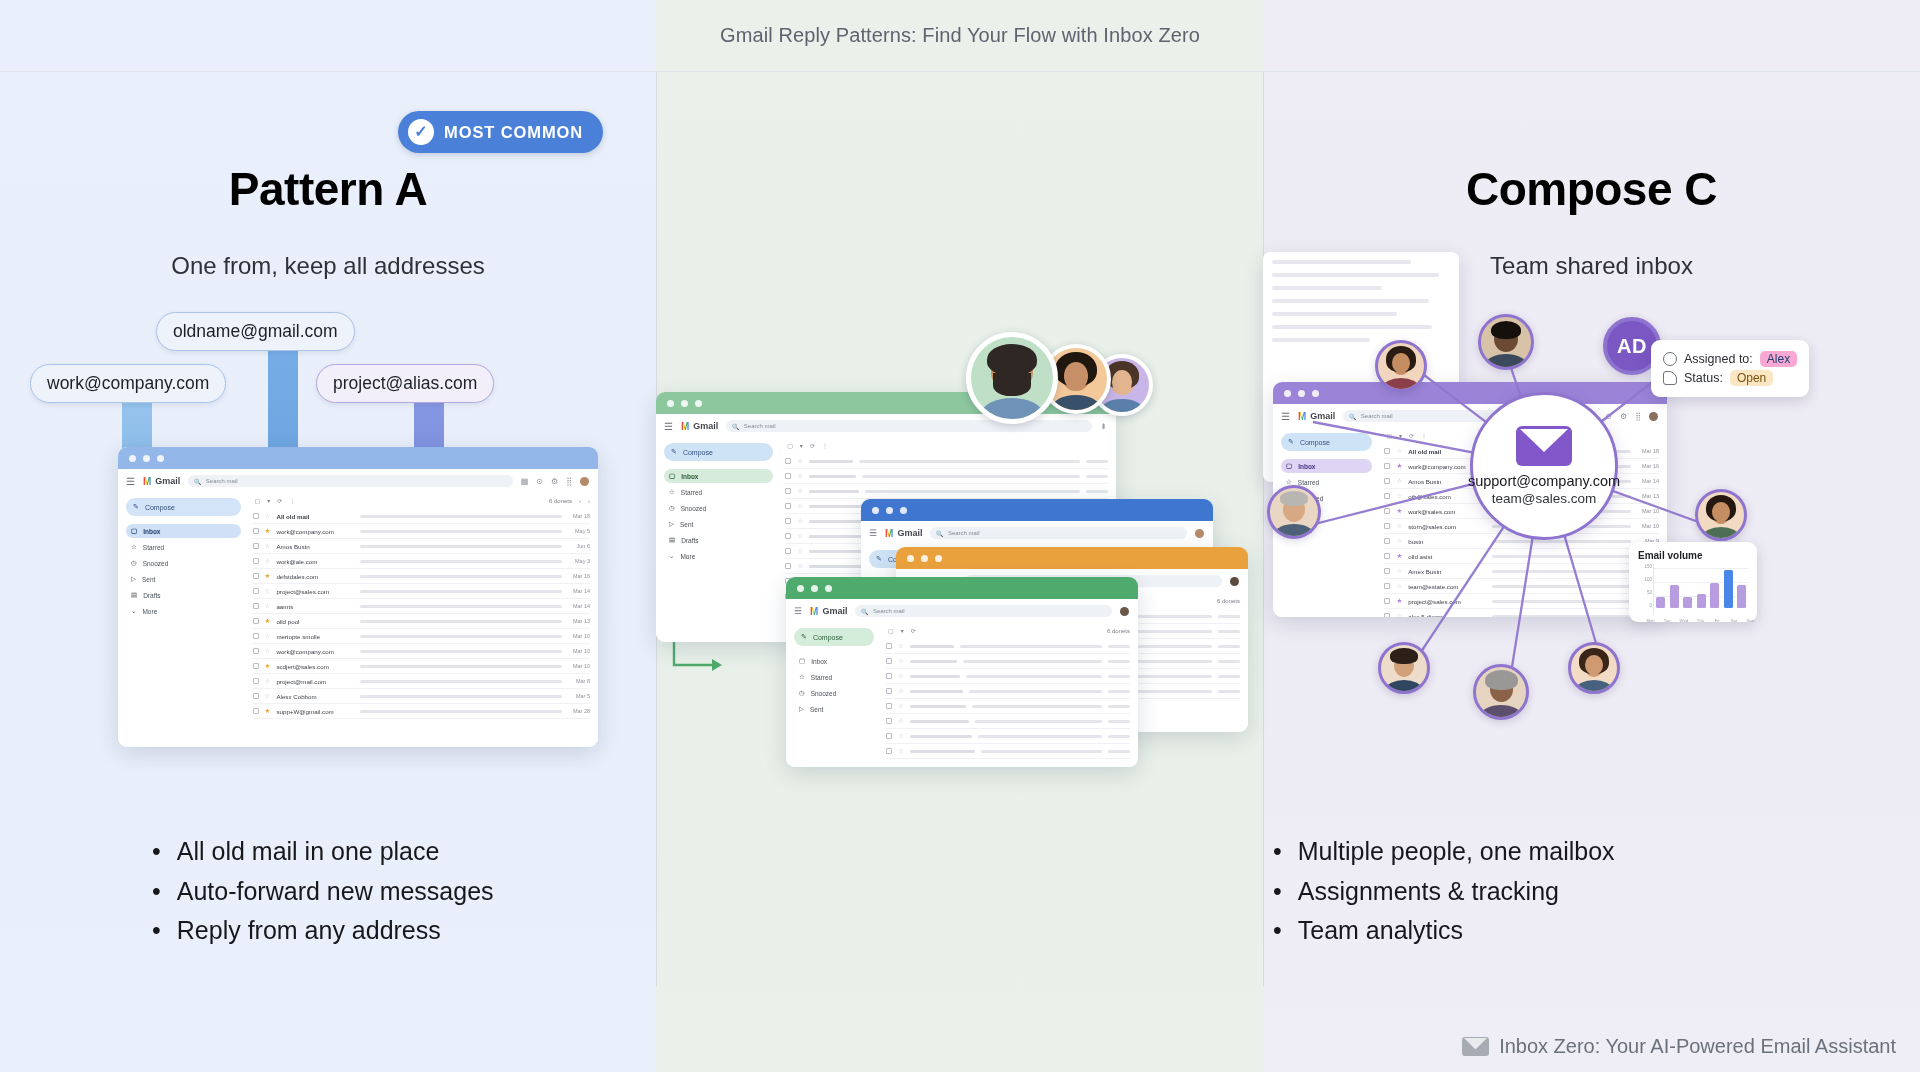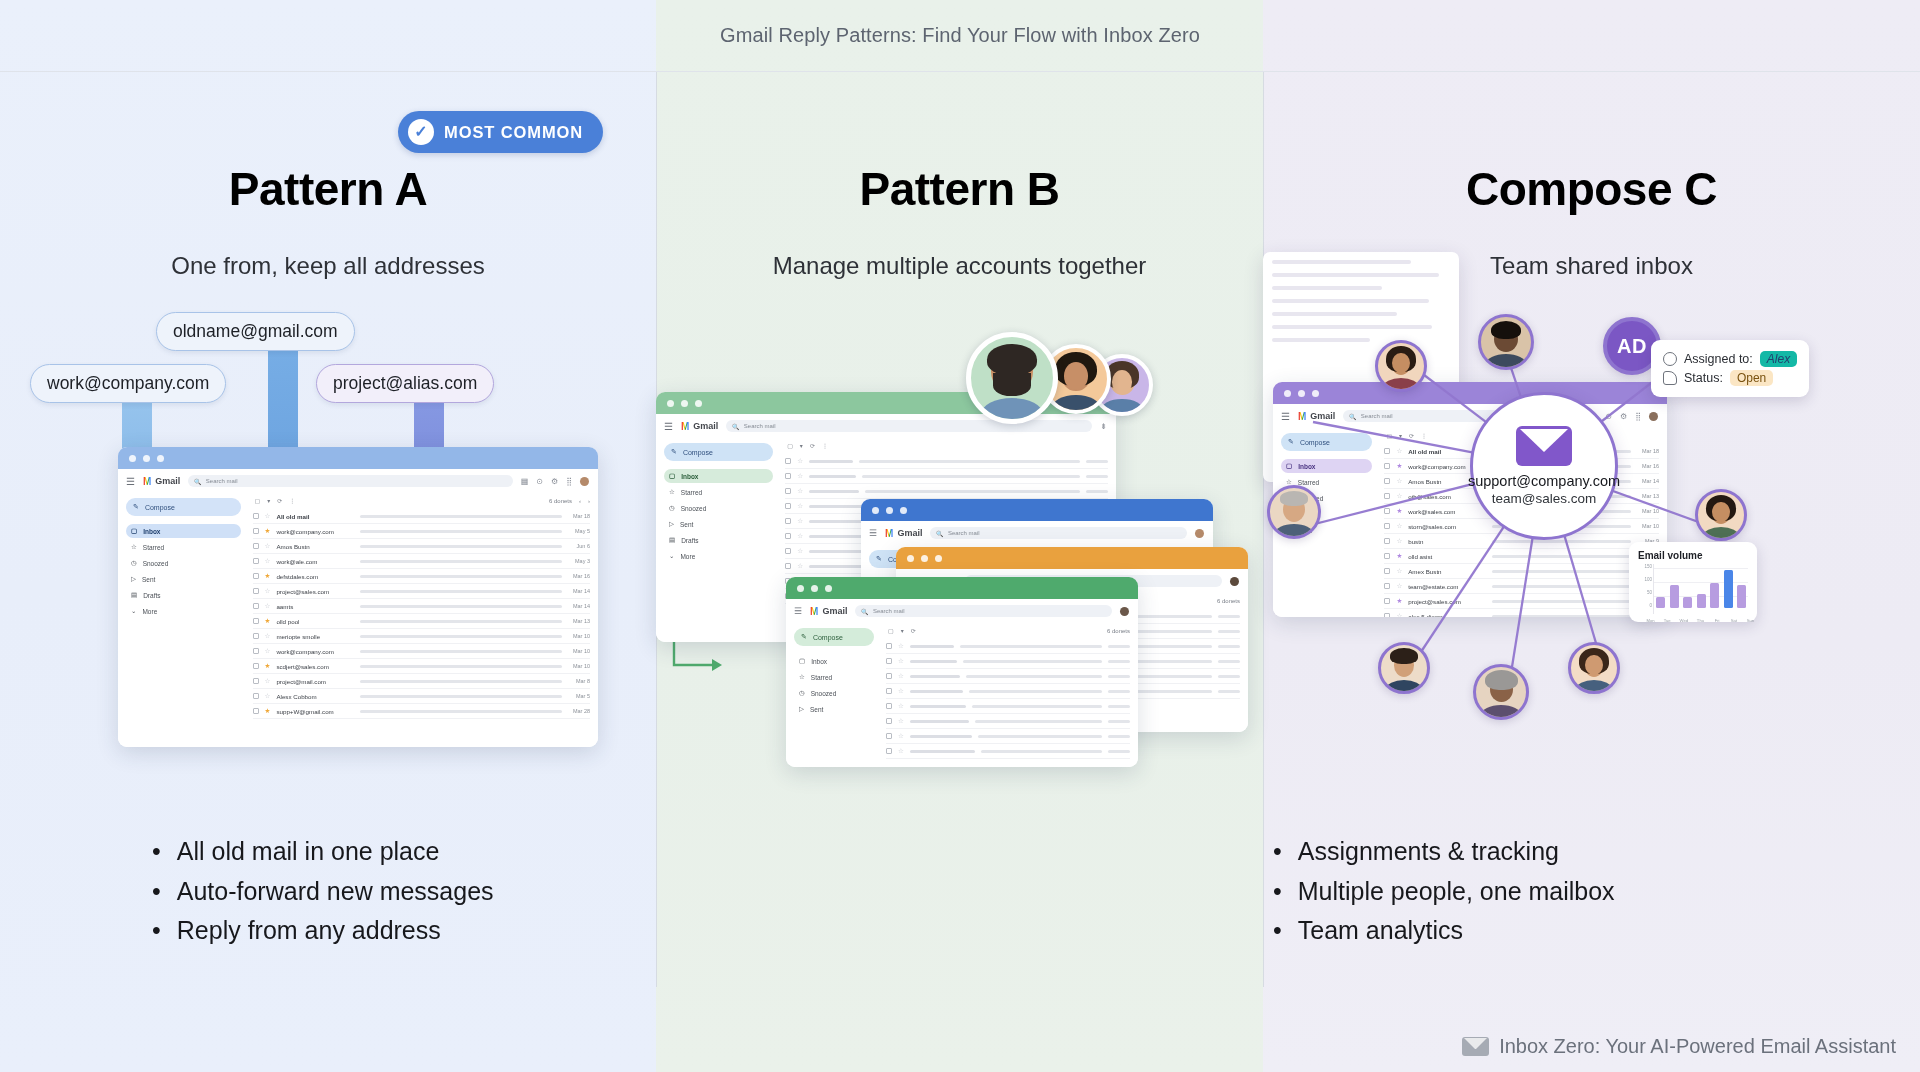--- a/index.html
+++ b/index.html
@@ -169,21 +169,21 @@
 
   .cav { position:absolute; border-radius:50%; border:3px solid #8e74cf; overflow:hidden; z-index:13;
          box-shadow:0 2px 8px rgba(60,45,100,.2); }
   .cav.ad { display:flex; align-items:center; justify-content:center; background:#7b57c4;
             color:#fff; font-size:20px; font-weight:bold; border-width:4px; letter-spacing:.5px; }
 
   .tagcard { position:absolute; left:388px; top:88px; background:#fff; border-radius:9px;
              padding:8px 12px; box-shadow:0 4px 14px rgba(50,40,90,.18); z-index:15; }
   .tagrow { display:flex; align-items:center; gap:7px; font-size:12.5px; color:#2a2d33; margin:3px 0; }
   .tagchip { border-radius:5px; padding:1px 7px; font-size:12px; }
-  .tagchip.blue { background:#14b8a6; color:#22406e;font-style:italic; }
+  .tagchip.blue { background:#f9a8d4; color:#22406e; }
   .tagchip.amber { background:#fbe6c4; color:#7a5310; }
   .tagico { width:14px; height:14px; border:1.4px solid #6e737c; border-radius:50%; flex:none; }
   .tagico.tag { border-radius:3px 8px 3px 3px; }
 
   
   .chartcard { position:absolute; left:366px; top:290px; width:128px; height:80px;
                background:#fff; border-radius:9px; padding:8px 9px 6px 9px;
                box-shadow:0 4px 14px rgba(50,40,90,.17); z-index:15; }
   .chart-title { font-size:10px; color:#1e2026; font-weight:bold; margin-bottom:3px; }
   .chart-area { position:relative; height:50px; display:flex; }
@@ -428,22 +428,20 @@
   <div class="bullets a">
     <ul>
       <li>All old mail in one place</li>
       <li>Auto-forward new messages</li>
       <li>Reply from any address</li>
     </ul>
   </div>
 </div>
 
 <div class="col b">
-  <div class="p-title">Pattern B</div>
-  <div class="p-sub">Manage multiple accounts together</div>
 
   <div class="artB">
 
     <svg class="arrowB" viewBox="0 0 60 50">
       <path d="M4 2 L4 38 L46 38" fill="none" stroke="#4faa6d" stroke-width="2.4"></path>
       <path d="M42 32 L52 38 L42 44 Z" fill="#4faa6d"></path>
     </svg>
 
     <div class="gwin winB1">
       <div class="tbar">
@@ -1160,22 +1158,22 @@
     <div class="cav" style="left:305px;top:390px;width:52px;height:52px;background:#f3dcc6;">
       <span class="av-skin" style="left:28%;top:18%;width:44%;height:52%;background:#cf9a71;"></span>
       <span class="av-hair" style="left:17%;top:6%;width:66%;height:56%;background:#3a2619;"></span>
       <span class="av-skin" style="left:31%;top:22%;width:38%;height:44%;background:#cf9a71;"></span>
       <span class="av-body" style="left:10%;top:76%;width:80%;height:40%;background:#46607e;"></span>
     </div>
   </div>
 
   <div class="bullets c">
     <ul>
+      <li>Multiple people, one mailbox</li>
       <li>Assignments &amp; tracking</li>
-      <li>Multiple people, one mailbox</li>
       <li>Team analytics</li>
     </ul>
   </div>
 </div>
 
 <div class="footer">
   <span class="env-ico">
       <span class="b1"></span>
       <span class="b2"></span>
     </span>

